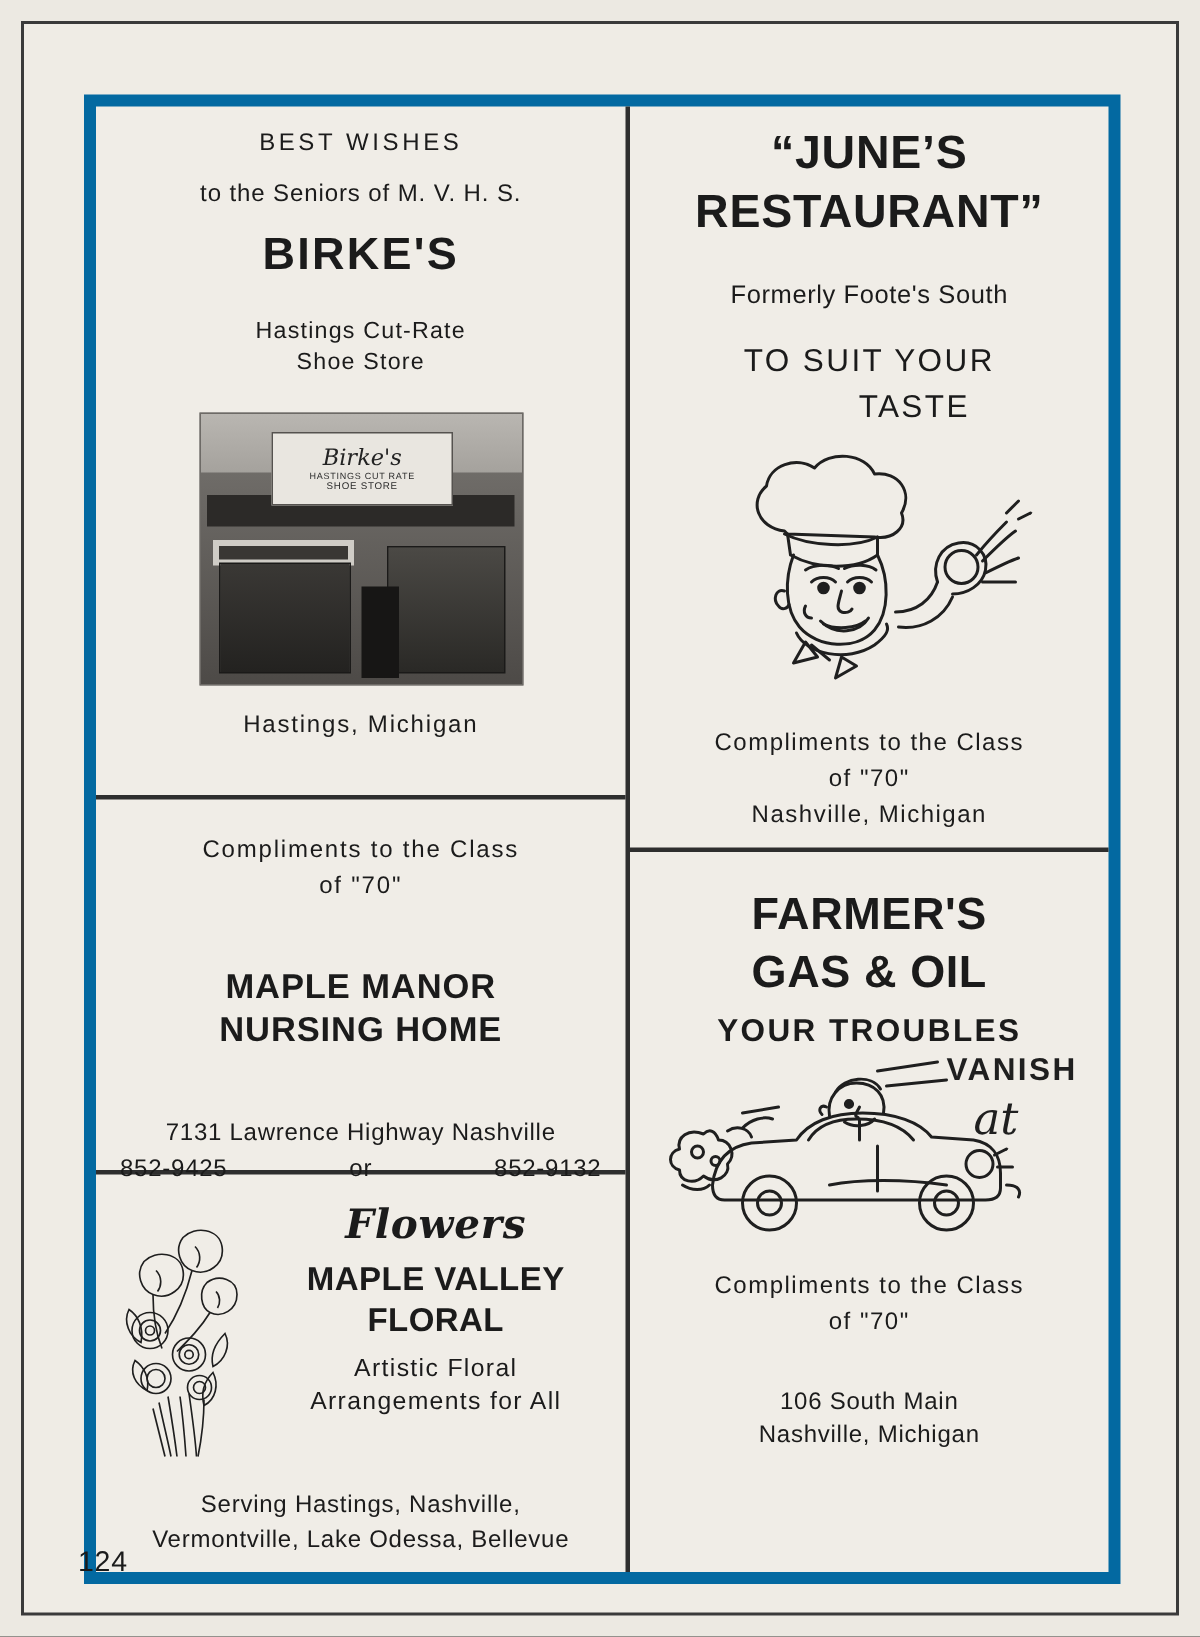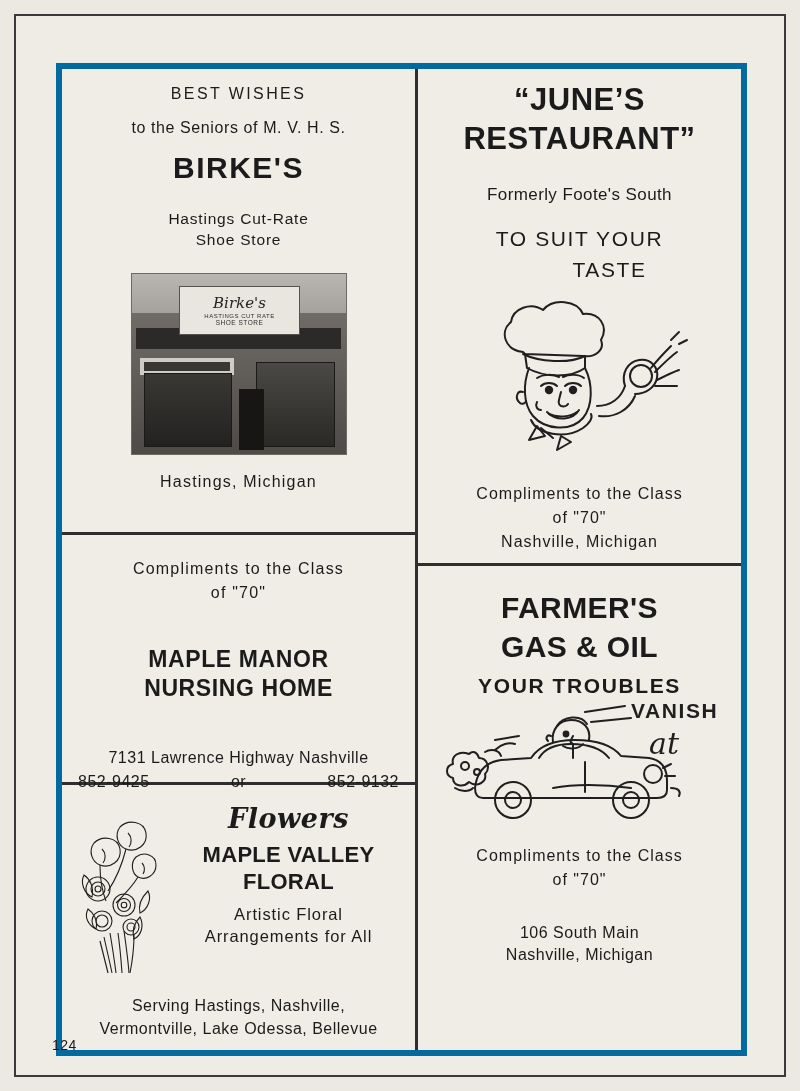--- a/index.html
+++ b/index.html
@@ -34,21 +34,21 @@
     box-sizing: border-box;
     background: #efece5;
   }
 
   .grid {
     position: absolute;
     left: 40px;
     top: 47px;
     width: 691px;
     height: 993px;
-    border: 6px solid #0369a1;
+    border: 8px solid #0369a1;
     box-sizing: border-box;
     display: flex;
     background: #f0ede7;
   }
 
   .col {
     display: flex;
     flex-direction: column;
   }
   .col-left {
@@ -290,21 +290,21 @@
     font-size: 16px;
     letter-spacing: 0.5px;
     line-height: 1.4;
     margin-top: 30px;
   }
 
   .page-number {
     position: absolute;
     left: 36px;
     bottom: 22px;
-    font-size: 14px;
+    font-size: 19px;
     letter-spacing: 0.5px;
     color: #1b1b1b;
   }
 
   svg { display: block; }
 </style>
 </head>
 <body>
 
 <div class="page">

